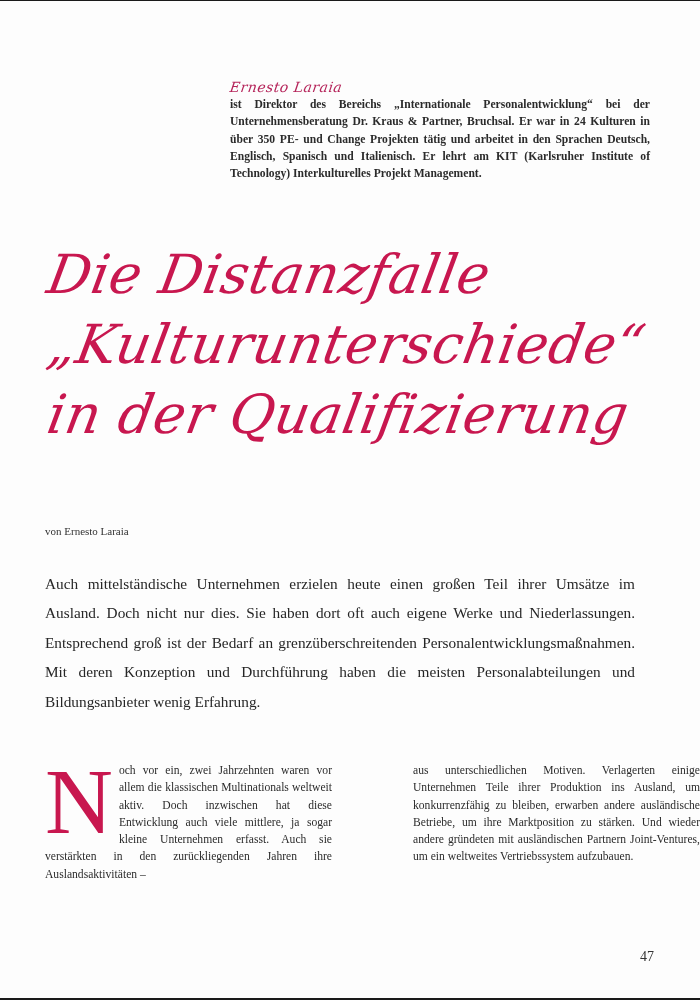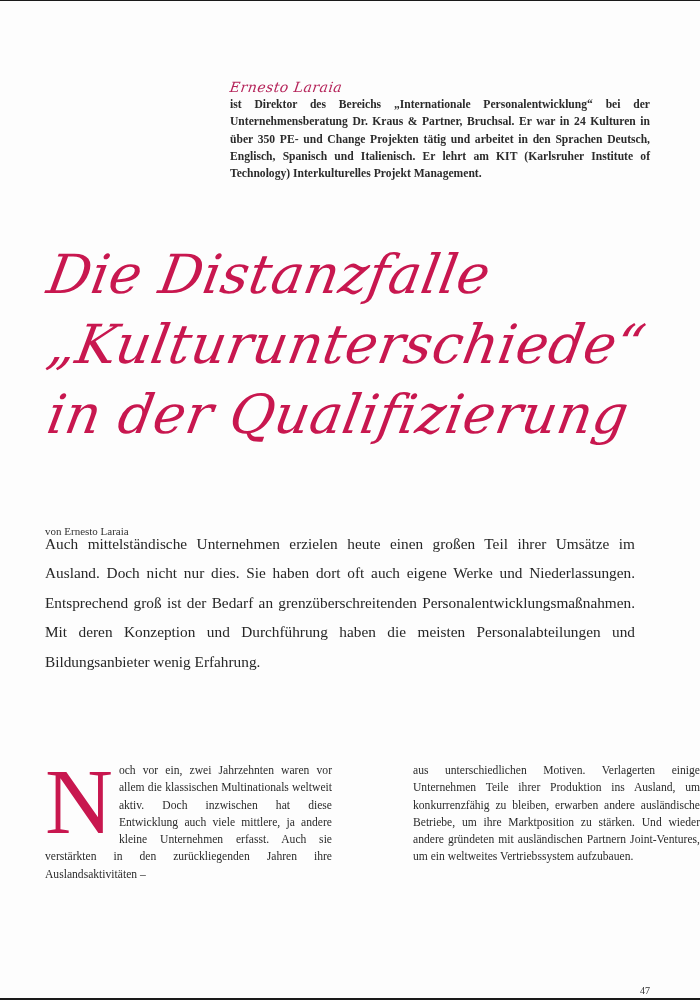--- a/index.html
+++ b/index.html
@@ -28,33 +28,33 @@
     position: absolute; left: 42px; top: 240px; width: 600px;
     font-family: "DejaVu Serif", serif; font-style: italic;
     color: #c8174f; font-size: 54px; line-height: 70px; font-weight: normal;
     letter-spacing: 0.5px; margin: 0;
   }
   .title span { display: block; white-space: nowrap; transform: skewX(-10deg); transform-origin: left bottom; }
 
   .byline { position: absolute; left: 45px; top: 507px; font-size: 11px; color: #333; margin-top: 18px; }
 
   .lead {
-    position: absolute; left: 45px; top: 529px; width: 590px;
+    position: absolute; left: 45px; top: 569px; width: 590px;
     font-size: 15.3px; line-height: 29.4px; text-align: justify; color: #262626; margin: 0;
   }
 
   .col { position: absolute; top: 762px; width: 287px; font-size: 11.6px; line-height: 17.3px; text-align: justify; color: #2b2b2b; margin: 0; }
   .col-left { left: 45px; }
   .col-right { left: 365px; margin-left: 48px; }
   .dropcap {
     float: left; font-size: 94px; line-height: 70px; height: 70px; color: #c8174f;
     margin: 4px 6px 0 0; font-family: "Liberation Serif", serif;
   }
 
-  .page-number { position: absolute; left: 640px; top: 985px; font-size: 10px; color: #333; }
+  .page-number { position: absolute; left: 640px; top: 949px; font-size: 14px; color: #333; }
 </style>
 </head>
 <body>
 
 <div class="edge-top"></div>
 
 <div class="author-box">
   <div class="author-name">Ernesto Laraia</div>
   <p class="author-bio">ist Direktor des Bereichs „Internationale Personalentwicklung“ bei der Unternehmensberatung Dr. Kraus &amp; Partner, Bruchsal. Er war in 24 Kulturen in über 350 PE- und Change Projekten tätig und arbeitet in den Sprachen Deutsch, Englisch, Spanisch und Italienisch. Er lehrt am KIT (Karlsruher Institute of Technology) Interkulturelles Projekt Management.</p>
 </div>
@@ -64,20 +64,20 @@
   <span>„Kulturunterschiede“</span>
   <span>in der Qualifizierung</span>
 </h1>
 
 <div class="byline">von Ernesto Laraia</div>
 
 <p class="lead">Auch mittelständische Unternehmen erzielen heute einen großen Teil ihrer Umsätze im Ausland. Doch nicht nur dies. Sie haben dort oft auch eigene Werke und Niederlassungen. Entsprechend groß ist der Bedarf an grenzüberschreitenden Personalentwicklungsmaßnahmen. Mit deren Konzeption und Durchführung haben die meisten Personalabteilungen und Bildungsanbieter wenig Erfahrung.</p>
 
 <div class="col col-left">
   <span class="dropcap">N</span>
-  <span>och vor ein, zwei Jahrzehnten waren vor allem die klassischen Multinationals weltweit aktiv. Doch inzwischen hat diese Entwicklung auch viele mittlere, ja andere kleine Unternehmen erfasst. Auch sie verstärkten in den zurückliegenden Jahren ihre Auslandsaktivitäten –</span>
+  <span>och vor ein, zwei Jahrzehnten waren vor allem die klassischen Multinationals weltweit aktiv. Doch inzwischen hat diese Entwicklung auch viele mittlere, ja sogar kleine Unternehmen erfasst. Auch sie verstärkten in den zurückliegenden Jahren ihre Auslandsaktivitäten –</span>
 </div>
 
 <p class="col col-right">aus unterschiedlichen Motiven. Verlagerten einige Unternehmen Teile ihrer Produktion ins Ausland, um konkurrenzfähig zu bleiben, erwarben andere ausländische Betriebe, um ihre Marktposition zu stärken. Und wieder andere gründeten mit ausländischen Partnern Joint-Ventures, um ein weltweites Vertriebssystem aufzubauen.</p>
 
 <div class="page-number">47</div>
 
 <div class="edge-bottom"></div>
 
 </body></html>

